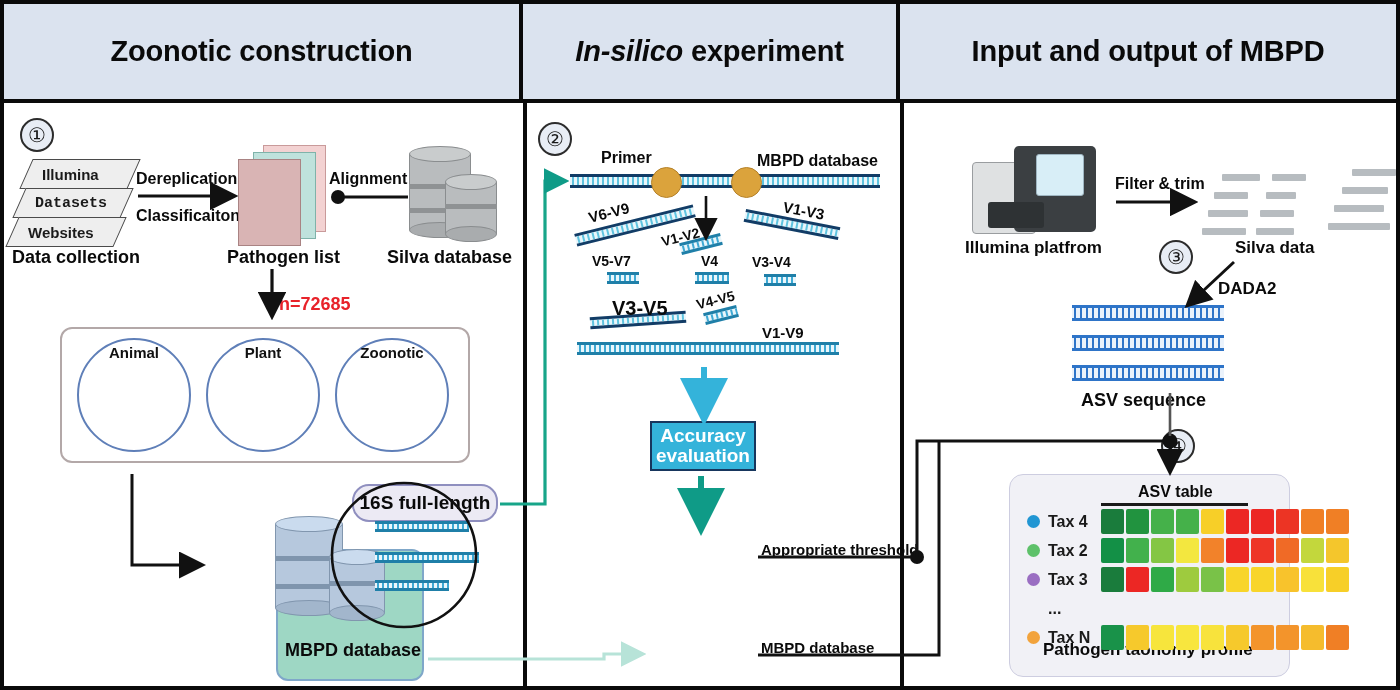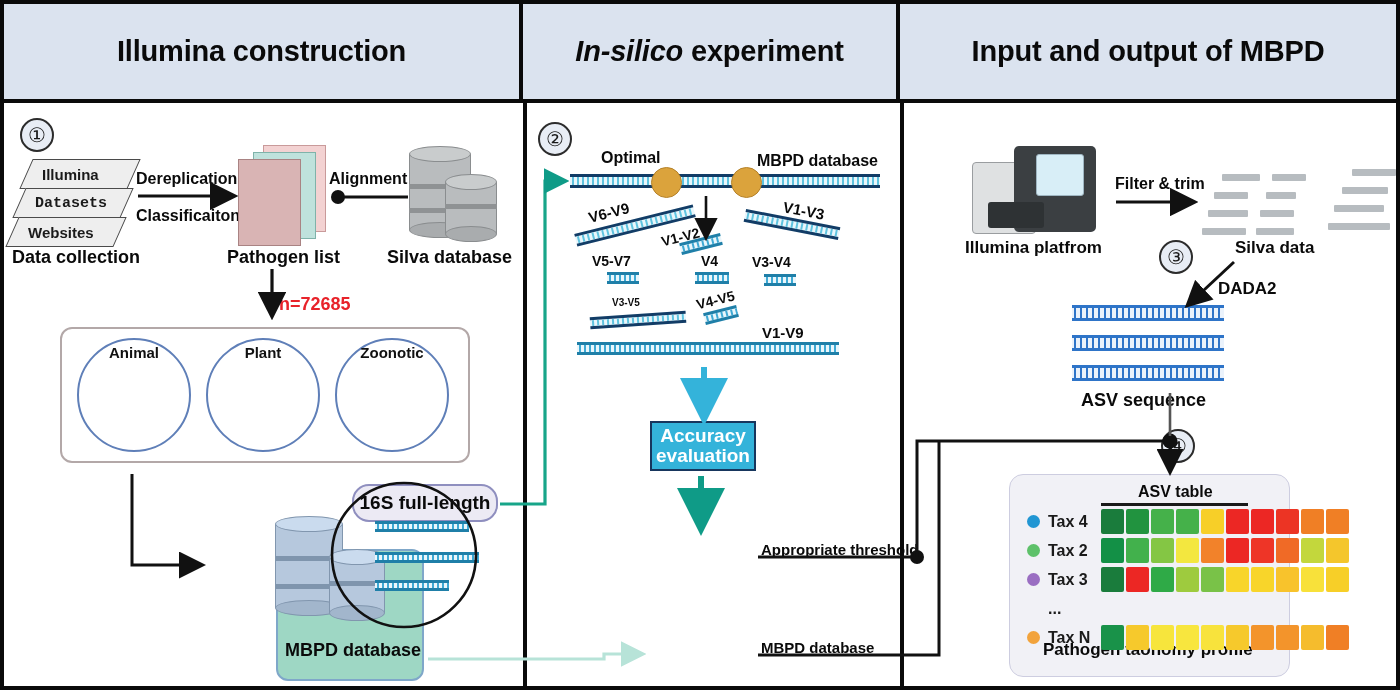--- a/index.html
+++ b/index.html
@@ -80,21 +80,21 @@
 
   
   svg.ov{position:absolute;left:0;top:0;width:1400px;height:690px;pointer-events:none;}
 </style>
 </head>
 <body>
 
 <div class="stage">
 
   <div class="hdr" id="hdr1">
-    <span>Illumina construction</span>
+    <span>Zoonotic construction</span>
   </div>
   <div class="hdr" id="hdr3">
     <span>Input and output of MBPD</span>
   </div>
   <div class="hdr" id="hdr2">
     <span><i class="ital">In-silico</i><b> experiment</b></span>
   </div>
 
   <div class="vdiv" id="vd1"></div>
   <div class="vdiv" id="vd2"></div>
@@ -222,21 +222,21 @@
       <i style="left:47px"></i>
       <i style="left:52px"></i>
       <i style="left:57px"></i>
       <i style="left:62px"></i>
       <i style="left:67px"></i>
       <i style="left:72px"></i>
     </div>
 
   <div class="step" style="left:534px;top:118px;">②</div>
 
-  <div class="lbl" style="left:597px;top:145px;font-size:16px;">Optimal</div>
+  <div class="lbl" style="left:597px;top:145px;font-size:16px;">Primer</div>
   <div class="lbl" style="left:753px;top:148px;font-size:16px;">MBPD database</div>
 
   <div class="dna dnad" style="left:566px;top:170px;width:310px;height:14px;">
       <i style="left:2px"></i>
       <i style="left:7px"></i>
       <i style="left:12px"></i>
       <i style="left:17px"></i>
       <i style="left:22px"></i>
       <i style="left:27px"></i>
       <i style="left:32px"></i>
@@ -407,21 +407,21 @@
       <i style="left:52px"></i>
       <i style="left:57px"></i>
       <i style="left:62px"></i>
       <i style="left:67px"></i>
       <i style="left:72px"></i>
       <i style="left:77px"></i>
       <i style="left:82px"></i>
       <i style="left:87px"></i>
       <i style="left:92px"></i>
     </div>
-  <div class="lbl" style="left:608px;top:293px;font-size:10px;">V3-V5</div>
+  <div class="lbl" style="left:608px;top:293px;font-size:20px;">V3-V5</div>
 
   <div class="dna" style="left:700px;top:305px;width:34px;height:12px;transform:rotate(-14deg);">
       <i style="left:2px"></i>
       <i style="left:7px"></i>
       <i style="left:12px"></i>
       <i style="left:17px"></i>
       <i style="left:22px"></i>
       <i style="left:27px"></i>
       <i style="left:32px"></i>
     </div>

